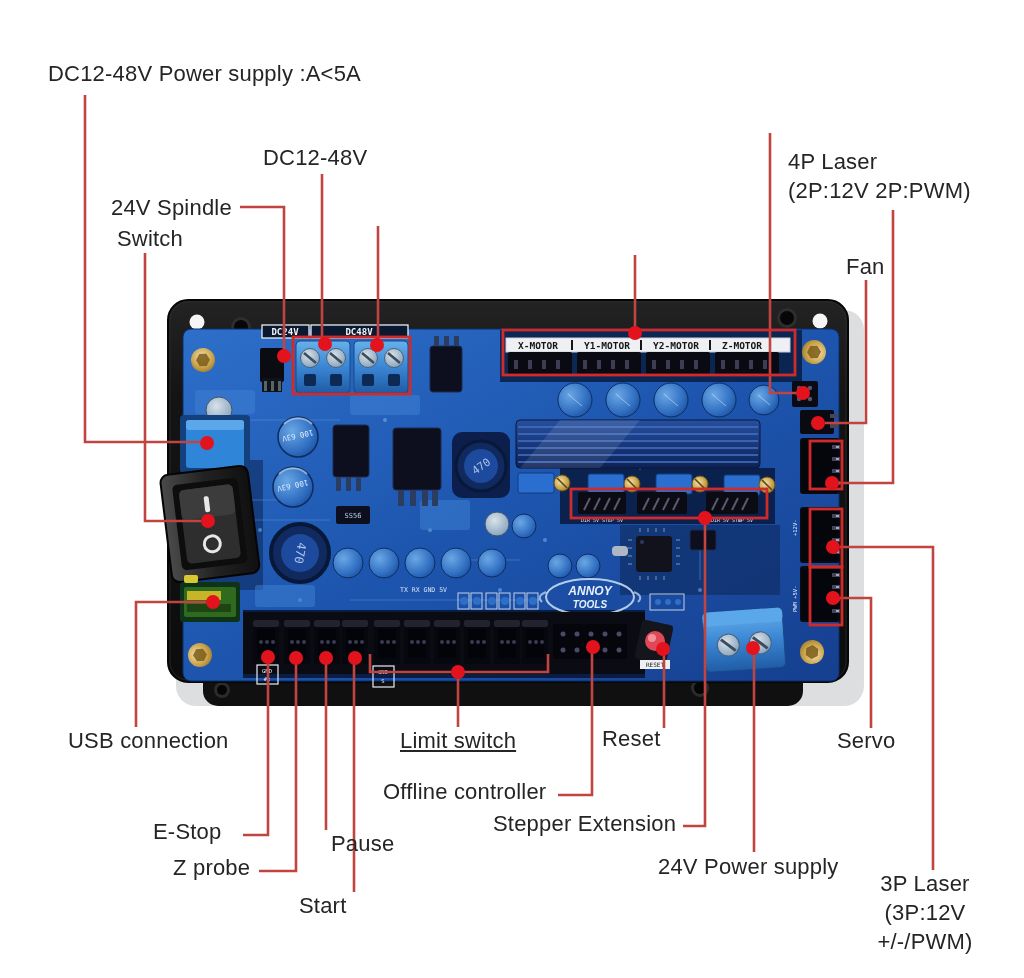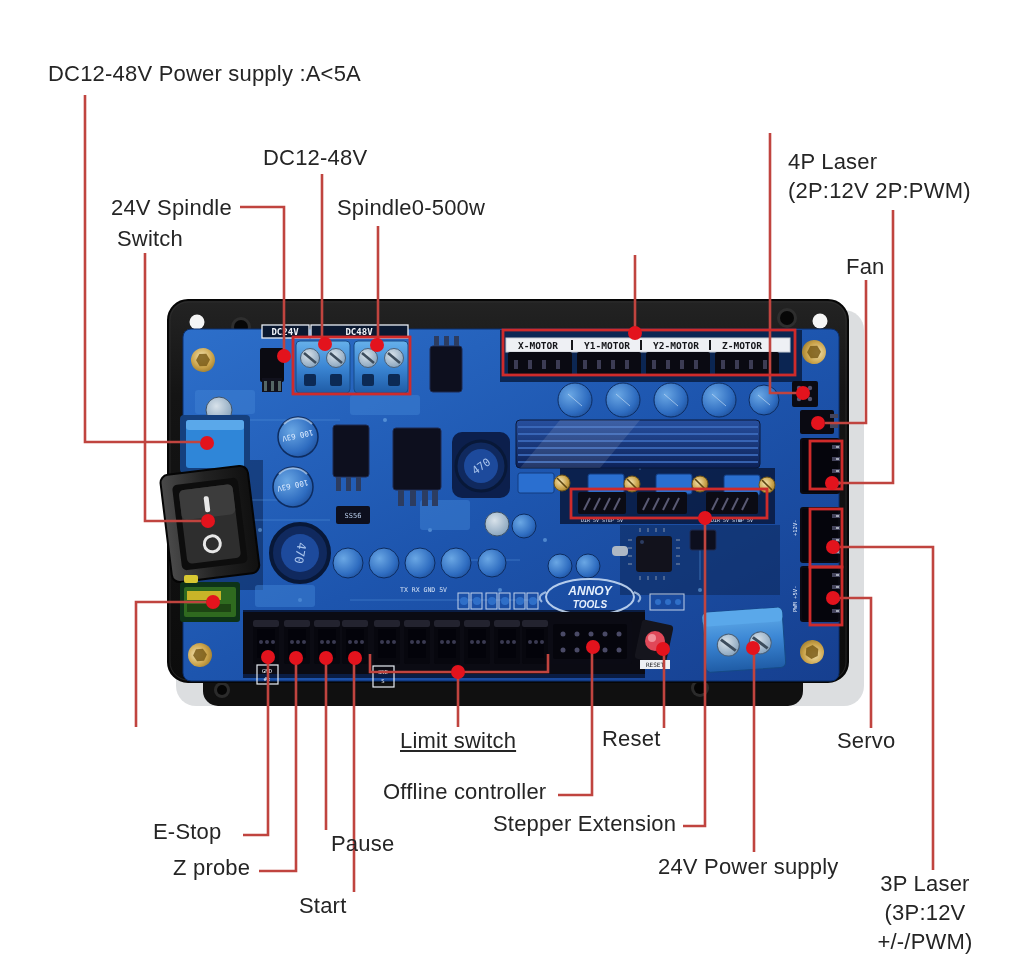--- a/index.html
+++ b/index.html
@@ -562,24 +562,24 @@
     <circle cx="753" cy="648" r="7"></circle>
     <circle cx="833" cy="598" r="7"></circle>
     <circle cx="833" cy="547" r="7"></circle>
   </g>
 </svg>
 
 <div class="label" style="left:48px;  top:59px;">DC12-48V Power supply :A&lt;5A</div>
 <div class="label" style="left:263px; top:143px;">DC12-48V</div>
 <div class="label" style="left:111px; top:193px;">24V Spindle</div>
 <div class="label" style="left:117px; top:224px;">Switch</div>
-<div class="label" style="left:337px; top:193px;">Spindle0-500w</div>
 <div class="label" style="left:788px; top:147px;">4P Laser
 (2P:12V 2P:PWM)</div>
 <div class="label" style="left:846px; top:252px;">Fan</div>
+<div class="label" style="left:68px;  top:726px;">USB connection</div>
 <div class="label" style="left:153px; top:817px;">E-Stop</div>
 <div class="label" style="left:173px; top:853px;">Z probe</div>
 <div class="label" style="left:331px; top:829px;">Pause</div>
 <div class="label" style="left:299px; top:891px;">Start</div>
 <div class="label" style="left:400px; top:726px;text-decoration:underline;">Limit switch</div>
 <div class="label" style="left:493px; top:809px;">Stepper Extension</div>
 <div class="label" style="left:383px; top:777px;">Offline controller</div>
 <div class="label" style="left:602px; top:724px;">Reset</div>
 <div class="label" style="left:658px; top:852px;">24V Power supply</div>
 <div class="label" style="left:837px; top:726px;">Servo</div>

